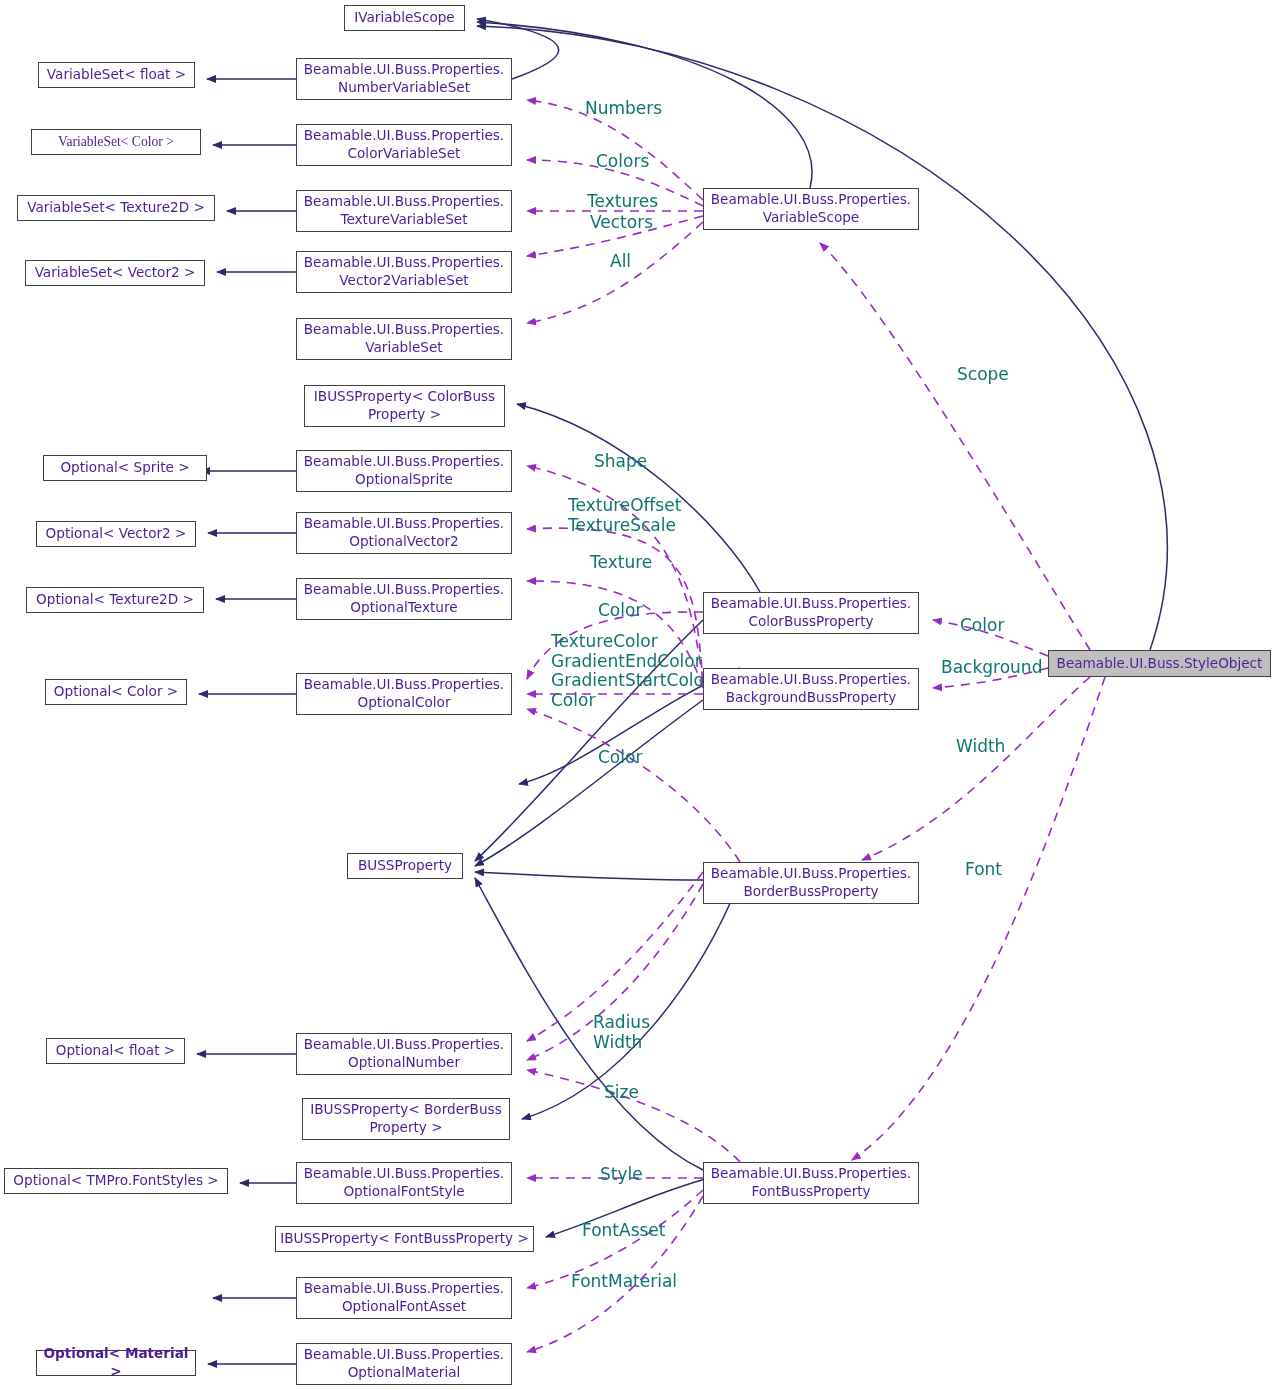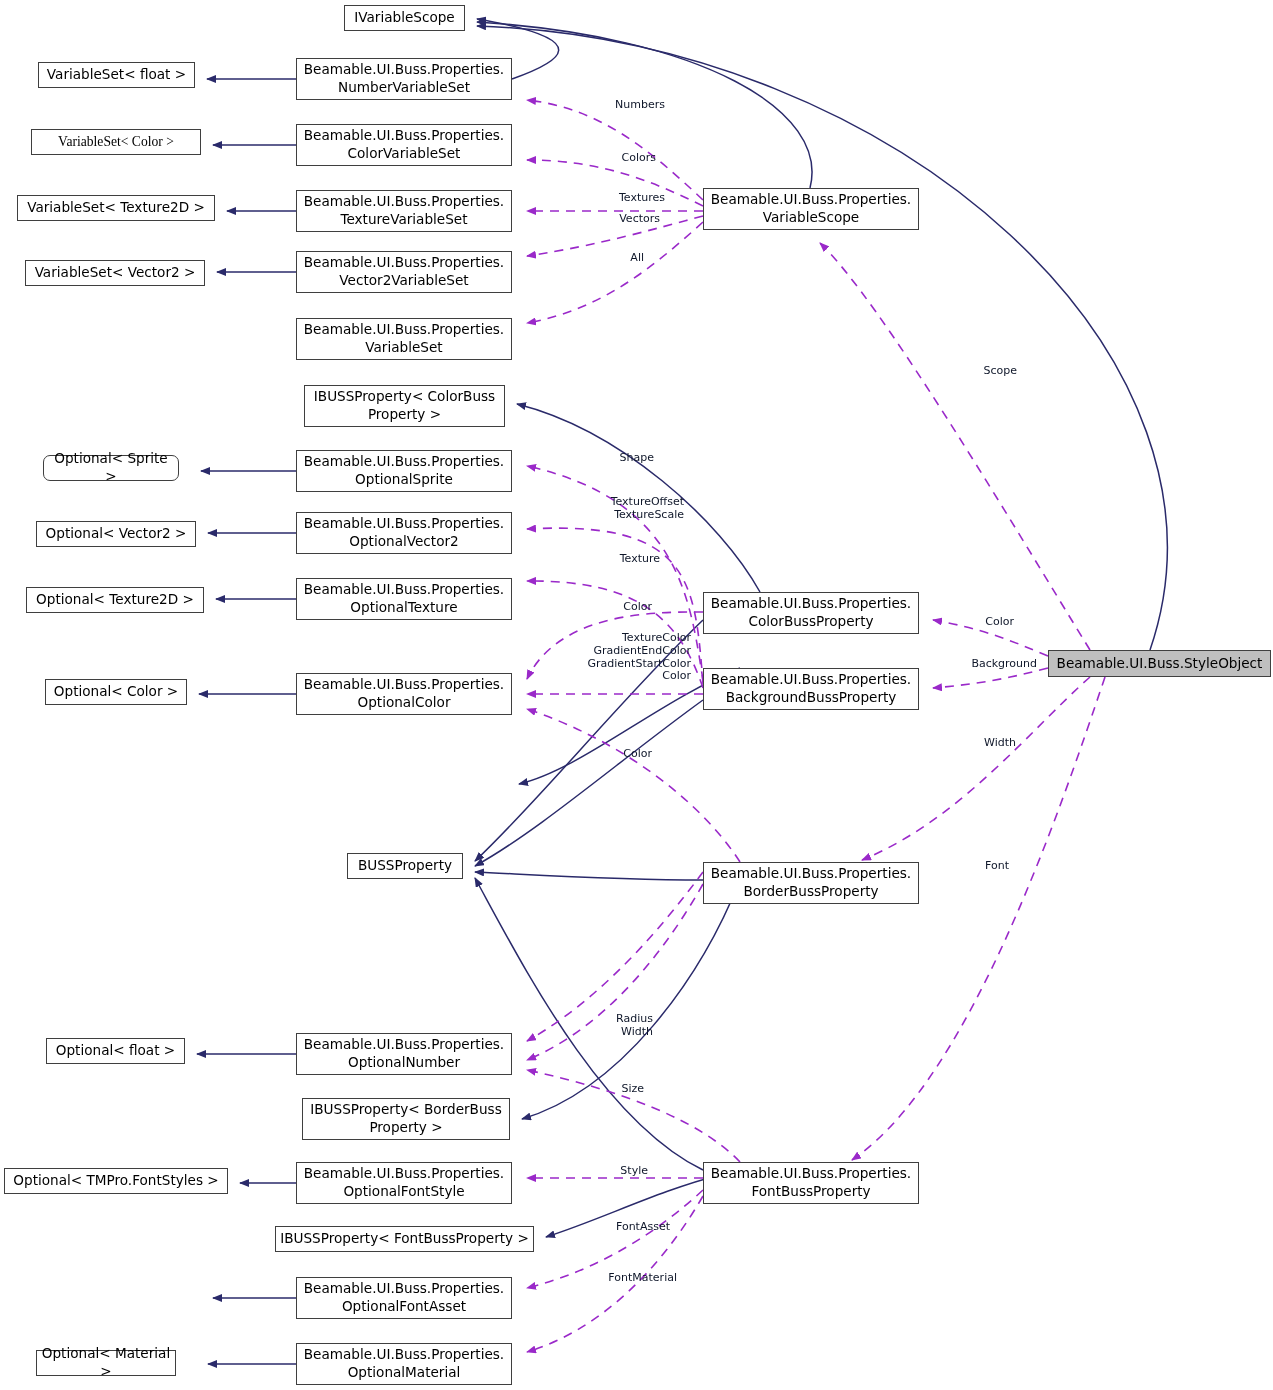--- a/index.html
+++ b/index.html
@@ -20,42 +20,42 @@
     left: 0; top: 0;
     width: 1273px;
     height: 1390px;
     pointer-events: none;
   }
   .node {
     position: absolute;
     box-sizing: border-box;
     border: 1px solid #3f3f3f;
     background: #ffffff;
-    color: #000000;
+    color: #4c1d95;
     font-size: 13.6px;
     line-height: 1.32;
     text-align: center;
     display: flex;
     align-items: center;
     justify-content: center;
     padding: 1px 4px;
     white-space: pre-line;
     z-index: 3;
   }
   .node.highlight {
     background: #bfbfbf;
     border: 1px solid #404040;
     font-weight: normal;
   }
   .edge-label {
     position: absolute;
-    font-size: 11px;
+    font-size: 17px;
     line-height: 1.16;
-    color: #0f172a;
-    text-align: right;
+    color: #0f766e;
+    text-align: left;
     white-space: pre-line;
     z-index: 2;
     background: transparent;
   }
 </style>
 </head>
 <body>
 
 <div id="diagram">
 
@@ -147,21 +147,21 @@
 TextureVariableSet</div>
   <div class="node" style="left:25px;top:260px;width:180px;height:26px;">VariableSet&lt; Vector2 &gt;</div>
   <div class="node" style="left:296px;top:251px;width:216px;height:42px;">Beamable.UI.Buss.Properties.
 Vector2VariableSet</div>
   <div class="node" style="left:296px;top:318px;width:216px;height:42px;">Beamable.UI.Buss.Properties.
 VariableSet</div>
   <div class="node" style="left:703px;top:188px;width:216px;height:42px;">Beamable.UI.Buss.Properties.
 VariableScope</div>
   <div class="node" style="left:304px;top:385px;width:201px;height:42px;">IBUSSProperty&lt; ColorBuss
 Property &gt;</div>
-  <div class="node" style="left:43px;top:455px;width:136px;height:26px;border-radius:7px;">Optional&lt; Sprite &gt;</div>
+  <div class="node" style="left:43px;top:455px;width:164px;height:26px;">Optional&lt; Sprite &gt;</div>
   <div class="node" style="left:296px;top:450px;width:216px;height:42px;">Beamable.UI.Buss.Properties.
 OptionalSprite</div>
   <div class="node" style="left:36px;top:521px;width:160px;height:26px;">Optional&lt; Vector2 &gt;</div>
   <div class="node" style="left:296px;top:512px;width:216px;height:42px;">Beamable.UI.Buss.Properties.
 OptionalVector2</div>
   <div class="node" style="left:26px;top:587px;width:178px;height:26px;">Optional&lt; Texture2D &gt;</div>
   <div class="node" style="left:296px;top:578px;width:216px;height:42px;">Beamable.UI.Buss.Properties.
 OptionalTexture</div>
   <div class="node" style="left:45px;top:679px;width:142px;height:26px;">Optional&lt; Color &gt;</div>
   <div class="node" style="left:296px;top:673px;width:216px;height:42px;">Beamable.UI.Buss.Properties.
@@ -180,21 +180,21 @@
   <div class="node" style="left:302px;top:1098px;width:208px;height:42px;">IBUSSProperty&lt; BorderBuss
 Property &gt;</div>
   <div class="node" style="left:4px;top:1168px;width:224px;height:26px;">Optional&lt; TMPro.FontStyles &gt;</div>
   <div class="node" style="left:296px;top:1162px;width:216px;height:42px;">Beamable.UI.Buss.Properties.
 OptionalFontStyle</div>
   <div class="node" style="left:703px;top:1162px;width:216px;height:42px;">Beamable.UI.Buss.Properties.
 FontBussProperty</div>
   <div class="node" style="left:275px;top:1226px;width:259px;height:26px;">IBUSSProperty&lt; FontBussProperty &gt;</div>
   <div class="node" style="left:296px;top:1277px;width:216px;height:42px;">Beamable.UI.Buss.Properties.
 OptionalFontAsset</div>
-  <div class="node" style="left:36px;top:1350px;width:140px;height:26px;">Optional&lt; Material &gt;</div>
+  <div class="node" style="left:36px;top:1350px;width:160px;height:26px;font-weight:bold;">Optional&lt; Material &gt;</div>
   <div class="node" style="left:296px;top:1343px;width:216px;height:42px;">Beamable.UI.Buss.Properties.
 OptionalMaterial</div>
 
   <div class="edge-label" style="left:585px;top:99px;width:80px;">Numbers</div>
   <div class="edge-label" style="left:596px;top:152px;width:60px;">Colors</div>
   <div class="edge-label" style="left:587px;top:192px;width:78px;">Textures</div>
   <div class="edge-label" style="left:590px;top:213px;width:70px;">Vectors</div>
   <div class="edge-label" style="left:610px;top:252px;width:34px;">All</div>
   <div class="edge-label" style="left:957px;top:365px;width:60px;">Scope</div>
   <div class="edge-label" style="left:594px;top:452px;width:60px;">Shape</div>

